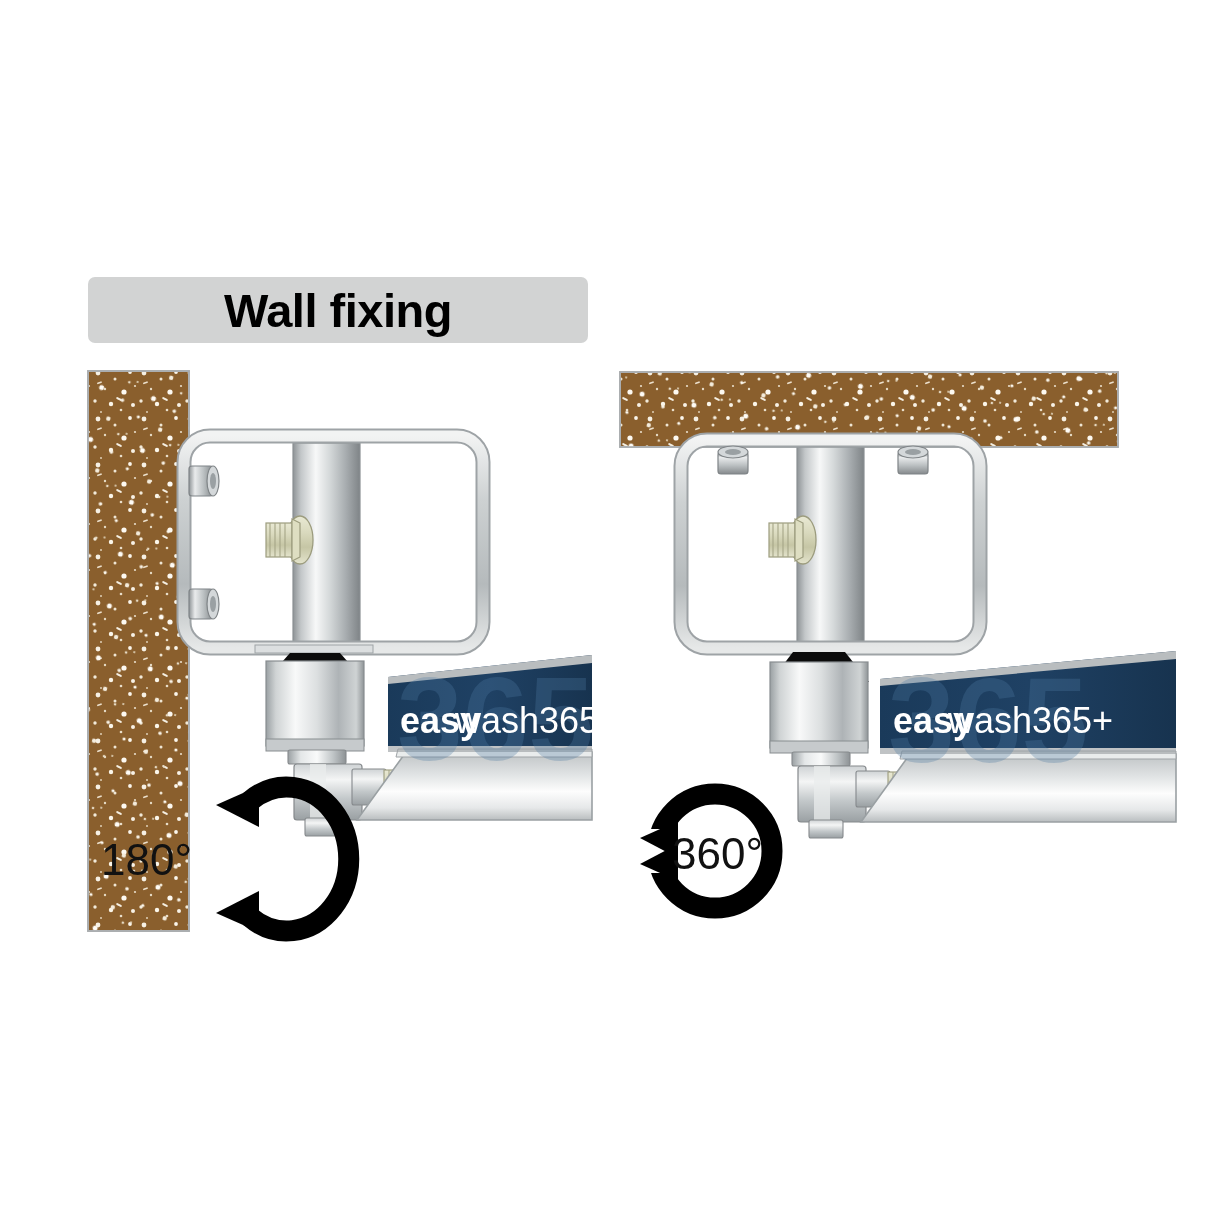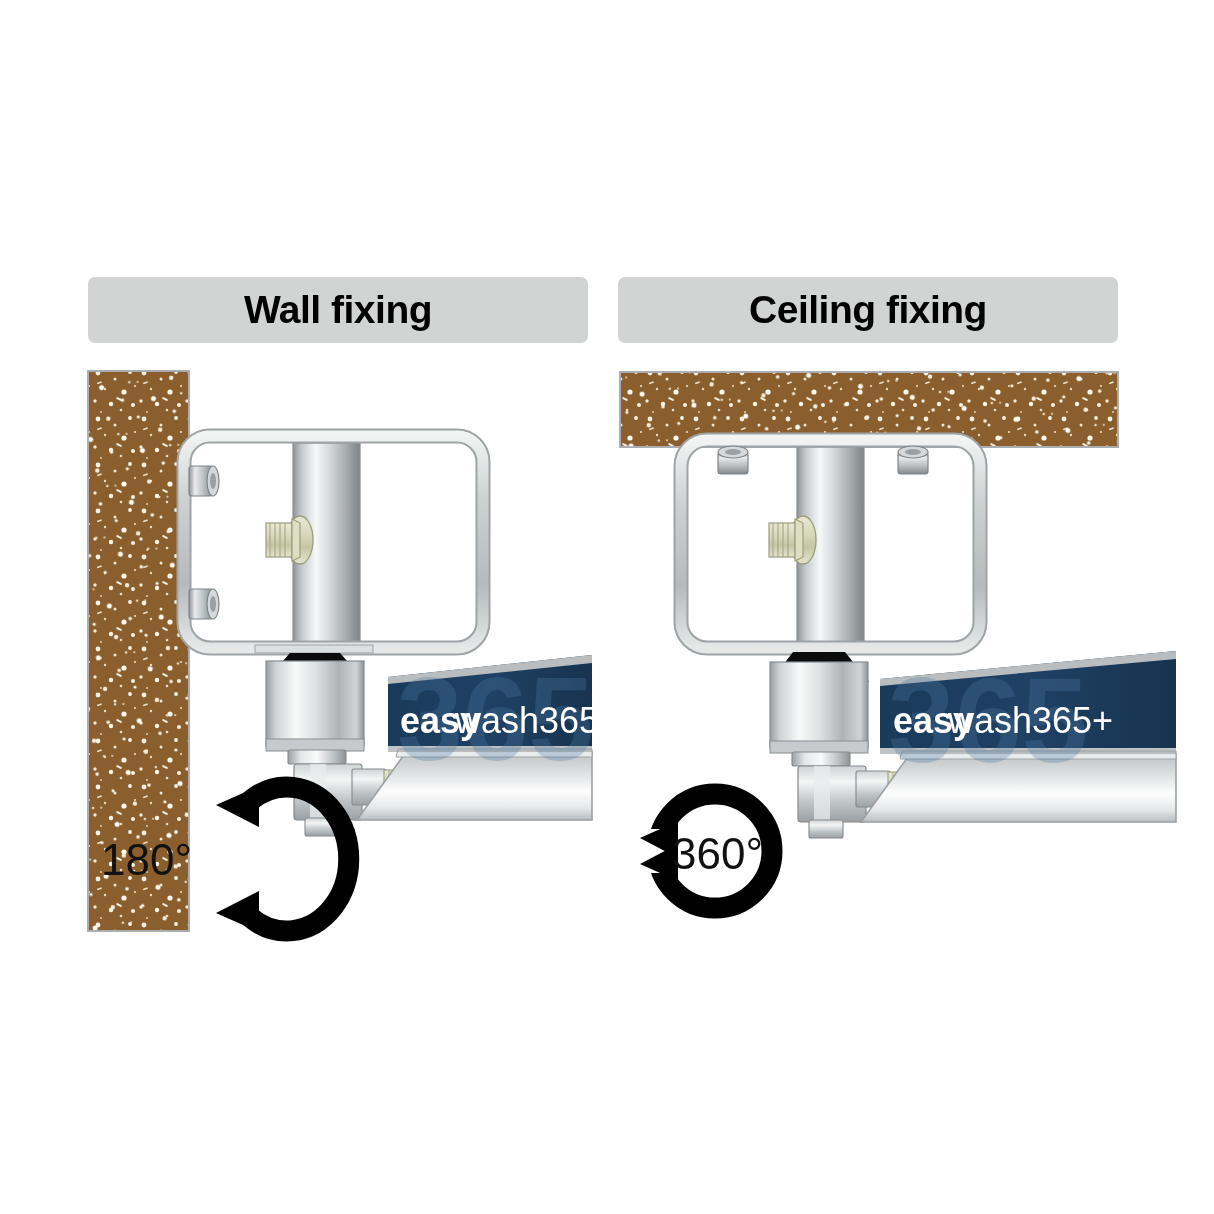--- a/index.html
+++ b/index.html
@@ -29,21 +29,21 @@
     background: #d2d3d3;
     display: flex;
     align-items: center;
     justify-content: center;
   }
   #header-wall { left: 88px;  width: 500px; }
   #header-ceil { left: 618px; width: 500px; }
   .header-text {
     font-family: "Liberation Sans", sans-serif;
     font-weight: bold;
-    font-size: 39px;
+    font-size: 47px;
     letter-spacing: -0.5px;
     color: #000000;
     white-space: nowrap;
   }
   svg.art {
     position: absolute;
     left: 0;
     top: 0;
     width: 1214px;
     height: 1214px;
@@ -55,23 +55,20 @@
     fill: #111111;
   }
 </style>
 </head>
 <body>
 
 <div id="stage">
 
   <div class="header-pill" id="header-wall">
     <span class="header-text">Wall fixing</span>
-  </div>
-  <div class="header-pill" id="header-ceil">
-    <span class="header-text">Ceiling fixing</span>
   </div>
 
   <svg class="art" viewBox="0 0 1214 1214" xmlns="http://www.w3.org/2000/svg">
     <defs>
 
       <pattern id="speckle" width="46" height="46" patternUnits="userSpaceOnUse">
         <rect width="46" height="46" fill="#8a5f2d"></rect>
         <circle cx="6" cy="5" r="2.4" fill="#f6f0e4"></circle>
         <circle cx="23" cy="11" r="1.5" fill="#efe6d4"></circle>
         <circle cx="38" cy="4" r="1.9" fill="#fbf6ec"></circle>

